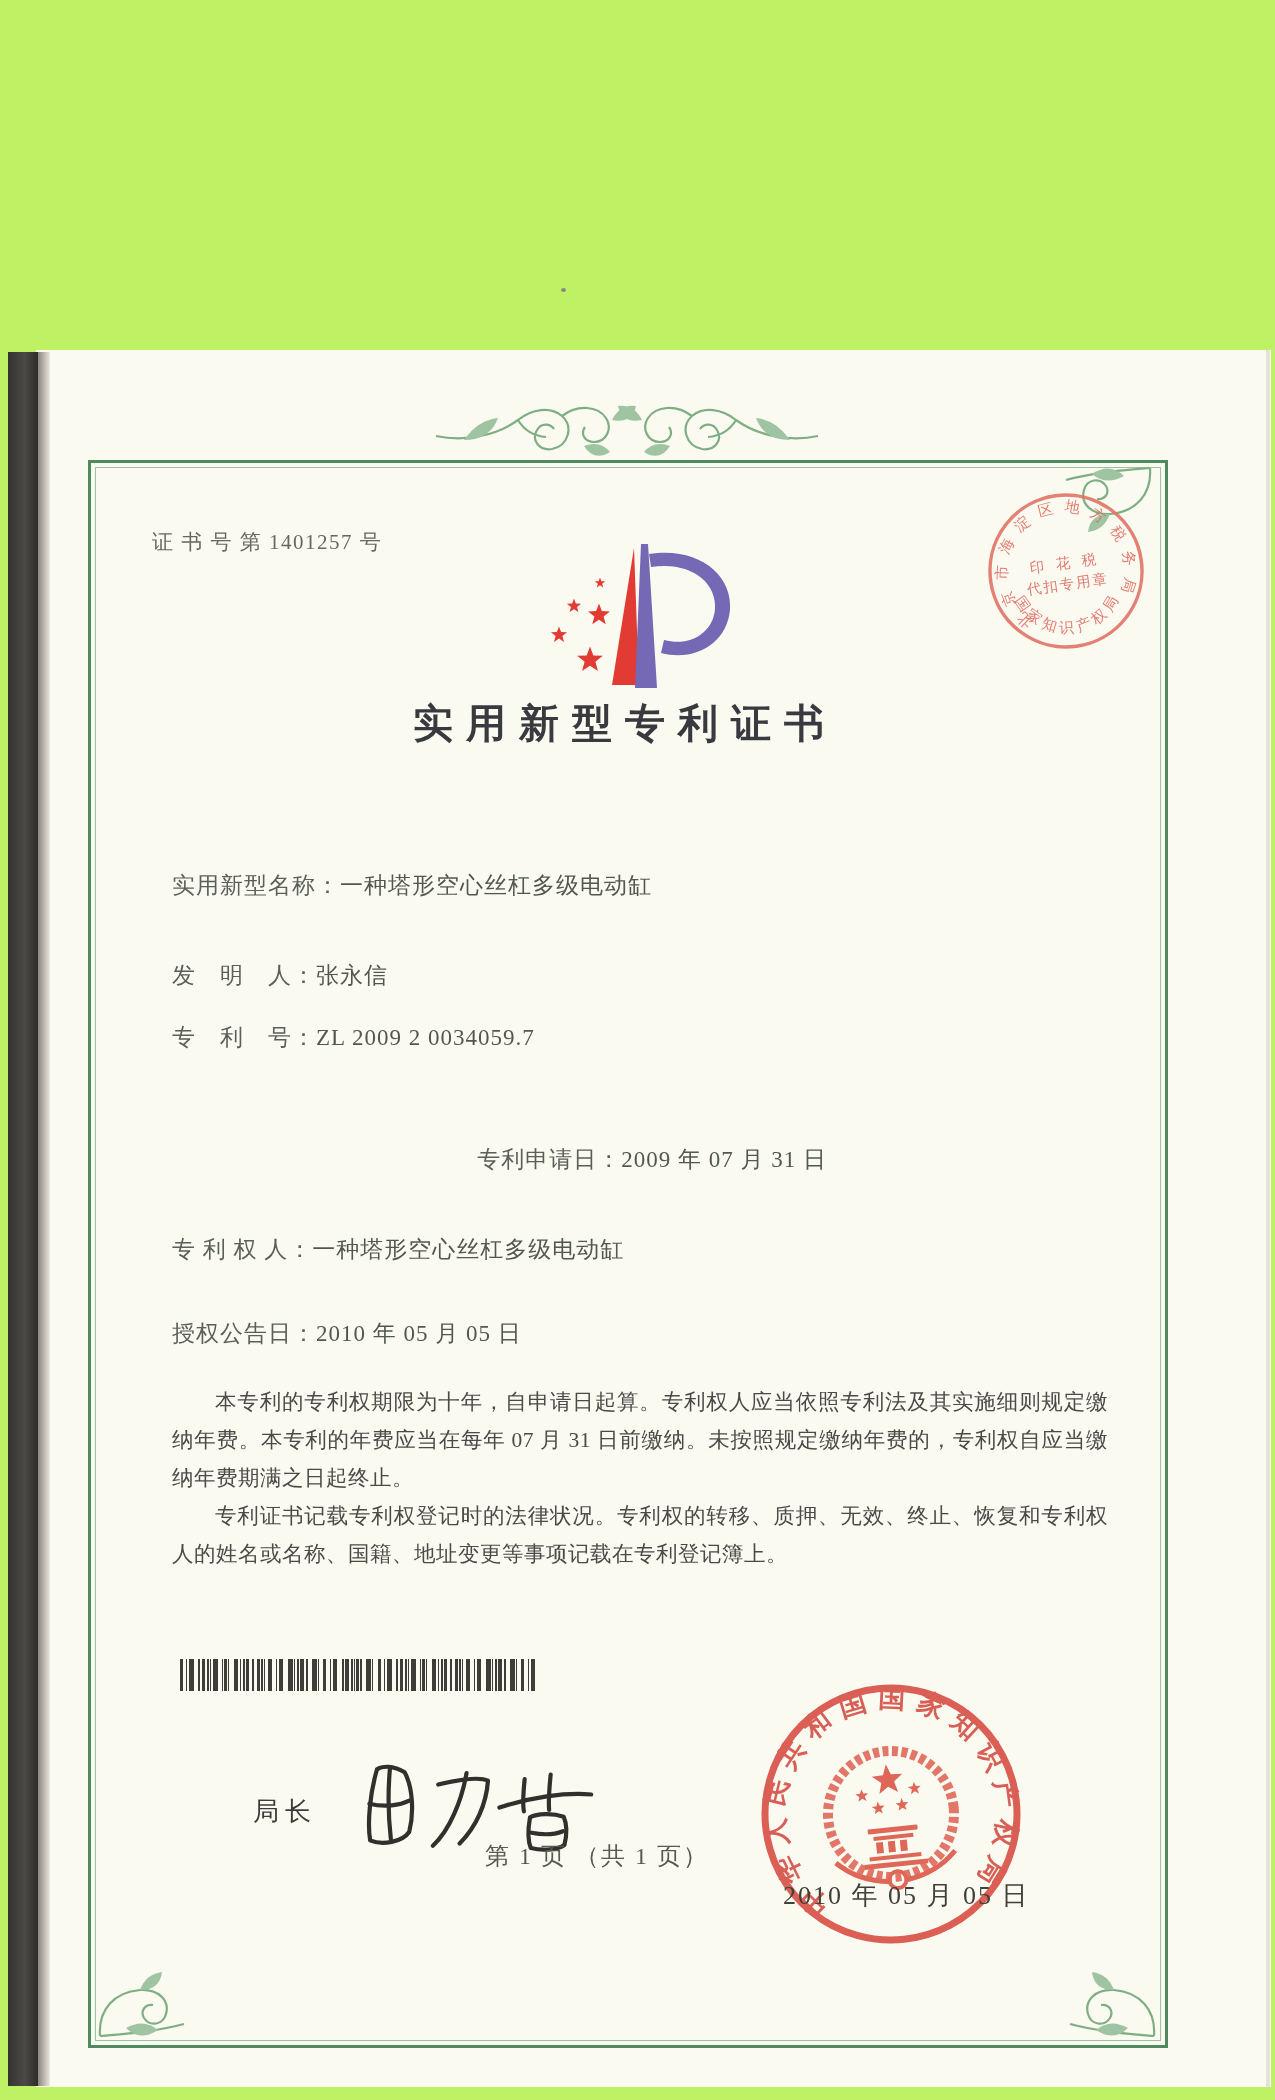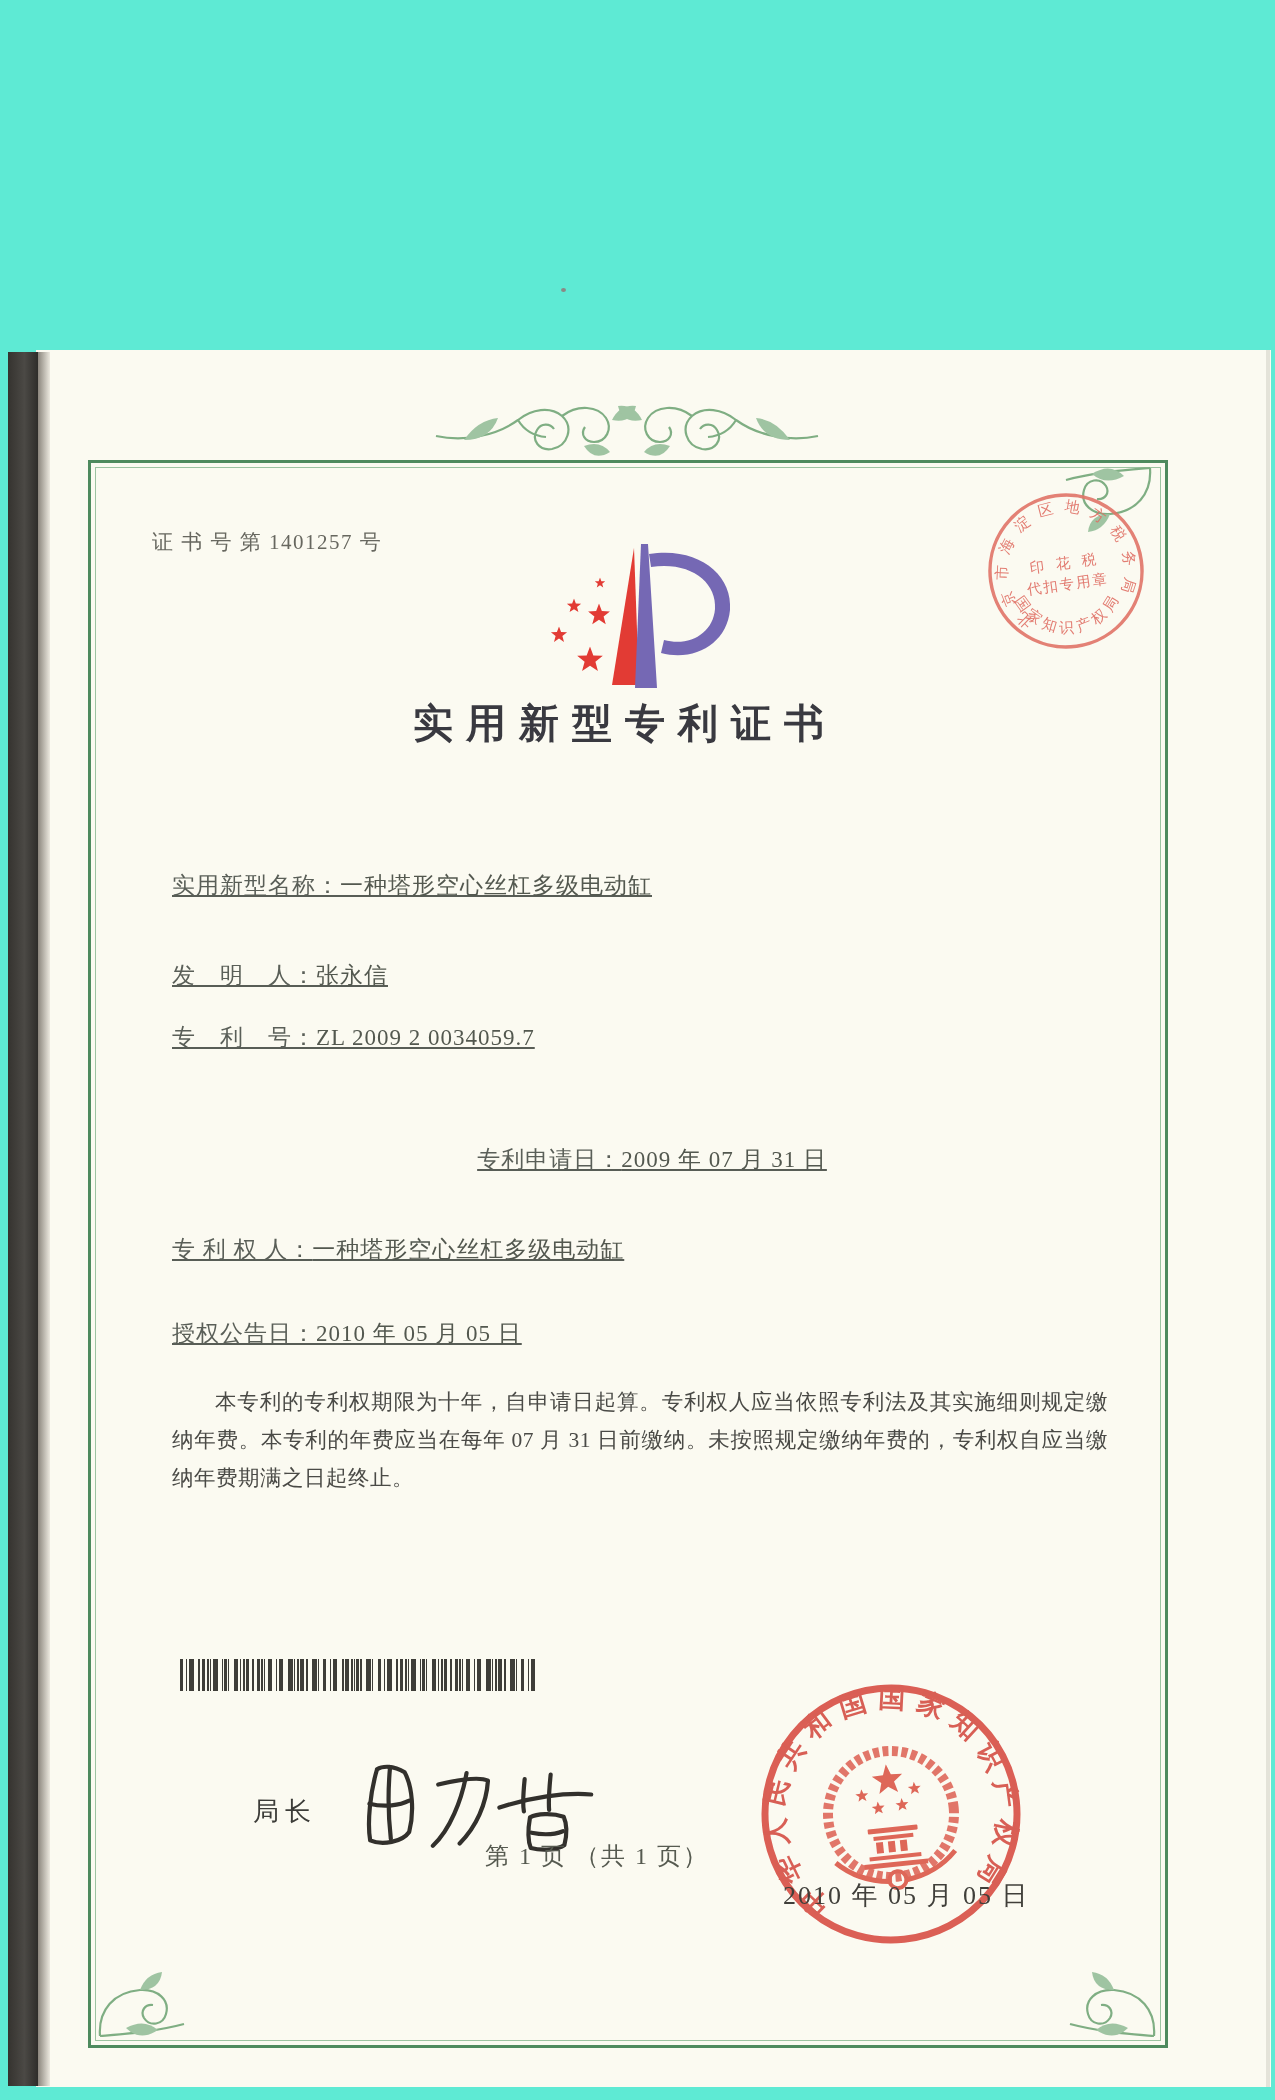--- a/index.html
+++ b/index.html
@@ -1,35 +1,35 @@
 <!DOCTYPE html>
 <html><head>
 <meta charset="utf-8">
 <style>
   html,body{margin:0;padding:0;background:#ffffff;}
   #stage{position:relative;width:1275px;height:2100px;overflow:hidden;
-         font-family:"Liberation Serif","DejaVu Serif",serif;background:#5eead4;}
+         font-family:"Liberation Serif","DejaVu Serif",serif;background:#bef264;}
   .abs{position:absolute;}
   
   #paper{left:36px;top:350px;width:1235px;height:1737px;background:#fbfaf1;z-index:0;}
   #binding{left:8px;top:352px;width:30px;height:1734px;z-index:1;
            background:linear-gradient(90deg,#35332f,#4b4945 55%,#2e2d2a);}
   #binding-soft{left:38px;top:352px;width:12px;height:1734px;z-index:1;
            background:linear-gradient(90deg,#8b867d,#ece9df);}
   #page-right-edge{left:1266px;top:350px;width:4px;height:1737px;background:#d6d3ca;opacity:.6;z-index:1;}
   .speck{width:5px;height:4px;border-radius:50%;background:#8a8a85;z-index:2;}
   
   #frame{left:88px;top:460px;width:1074px;height:1582px;border:3px solid #4e8a5e;z-index:2;}
   #frame-inner{position:absolute;inset:4px;border:1.5px solid #9cc3a1;}
   
   #cert-no{left:152px;top:528px;font-size:21px;color:#67675f;letter-spacing:1.5px;z-index:4;}
   #logo{left:545px;top:530px;width:235px;height:165px;z-index:4;}
   #title{left:88px;top:696px;width:1074px;text-align:center;font-size:40px;font-weight:bold;
          color:#393940;letter-spacing:13px;z-index:4;}
-  .field{left:172px;width:960px;font-size:23px;color:#585d56;letter-spacing:1px;z-index:4;text-decoration:underline;}
+  .field{left:172px;width:960px;font-size:23px;color:#585d56;letter-spacing:1px;z-index:4;}
   .field .lbl{color:#5a5f58;}
   .field .val{color:#53584f;}
   #paras{left:172px;top:1383px;width:936px;z-index:4;}
   #paras p{margin:0;font-size:21.5px;line-height:38px;color:#4a4a46;text-align:justify;
            text-indent:2em;letter-spacing:.5px;}
   #barcode{left:180px;top:1659px;width:356px;height:32px;opacity:.92;z-index:4;
     background:
       repeating-linear-gradient(90deg,#2e2d29 0 1.5px,transparent 1.5px 6px),
       repeating-linear-gradient(90deg,#2e2d29 0 3px,transparent 3px 11px),
       repeating-linear-gradient(90deg,#2e2d29 0 2px,transparent 2px 9px);}
@@ -127,20 +127,21 @@
   </div>
   <div class="abs field" style="top:1234px;">
     <span class="lbl">专 利 权 人：</span><span class="val">一种塔形空心丝杠多级电动缸</span>
   </div>
   <div class="abs field" style="top:1318px;">
     <span class="lbl">授权公告日：</span><span class="val">2010 年 05 月 05 日</span>
   </div>
 
   <div id="paras" class="abs">
     <p>本专利的专利权期限为十年，自申请日起算。专利权人应当依照专利法及其实施细则规定缴纳年费。本专利的年费应当在每年 07 月 31 日前缴纳。未按照规定缴纳年费的，专利权自应当缴纳年费期满之日起终止。</p>
+    <p>专利证书记载专利权登记时的法律状况。专利权的转移、质押、无效、终止、恢复和专利权人的姓名或名称、国籍、地址变更等事项记载在专利登记簿上。</p>
   </div>
 
   <div id="barcode" class="abs"></div>
 
   <div id="director" class="abs">局长</div>
   <span class="abs hidden-data" style="left:400px;top:1800px;">田力普</span>
   <svg id="signature" class="abs" viewBox="0 0 340 150" xmlns="http://www.w3.org/2000/svg">
     <g stroke="#32302c" stroke-width="5.5" fill="none" stroke-linecap="round" stroke-linejoin="round">
       <path d="M 55,25 C 46,55 42,95 46,118 C 62,125 88,120 97,107 C 104,80 101,47 91,29 C 76,19 61,21 55,25"></path>
       <path d="M 72,22 C 69,55 70,90 73,116"></path>

